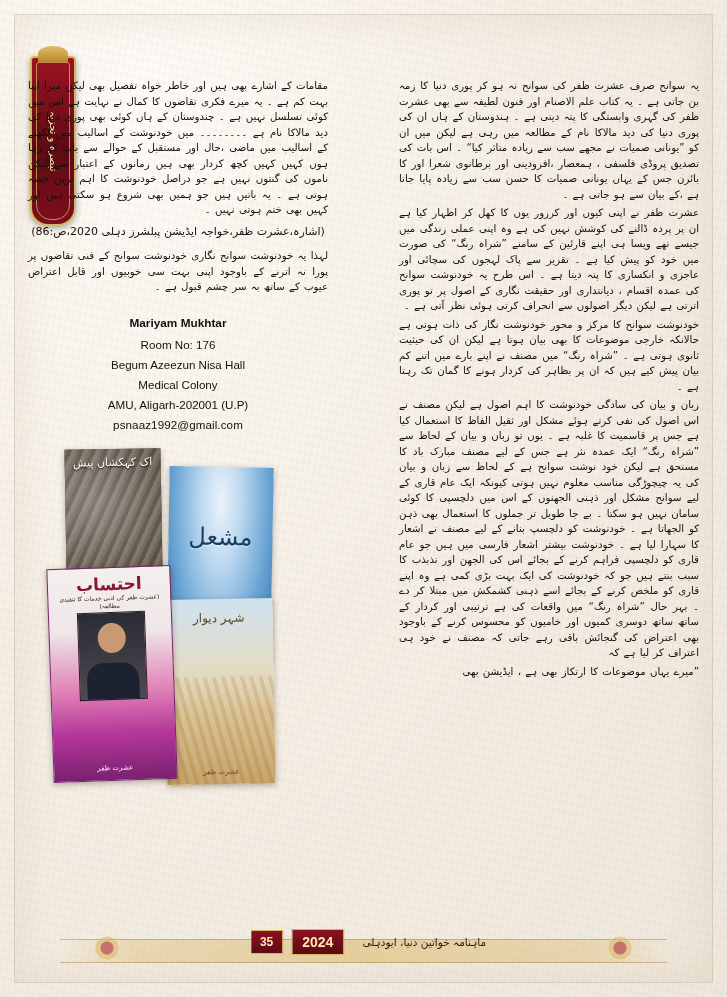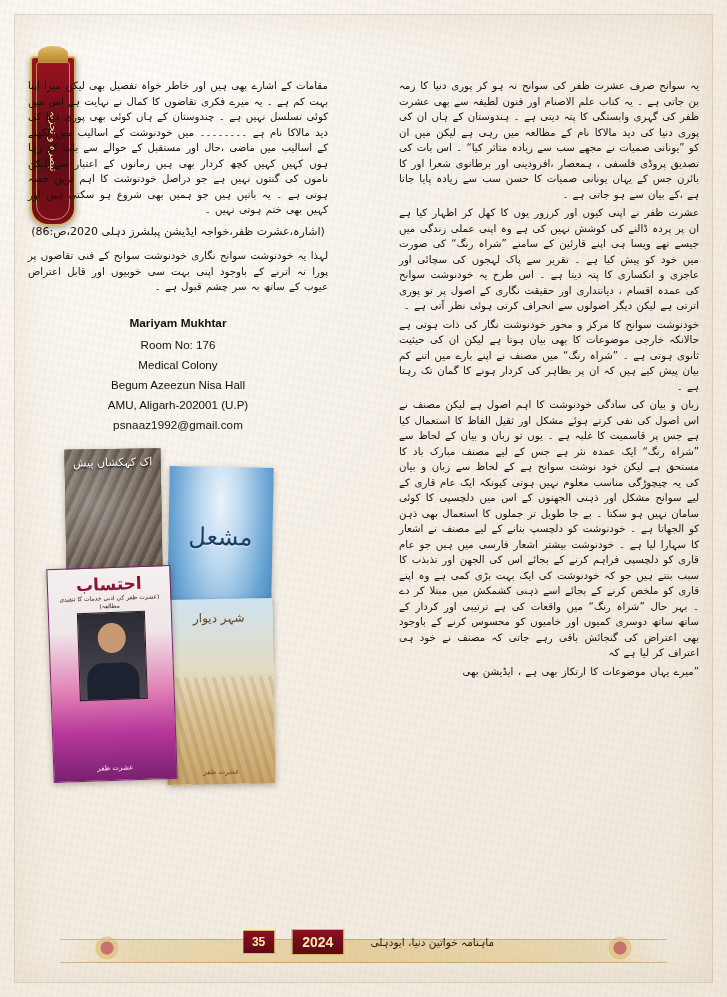--- a/index.html
+++ b/index.html
@@ -200,21 +200,21 @@
     position:absolute;left:0;right:0;bottom:26px;height:44px;
   }
   .foot-band{
     position:absolute;left:60px;right:60px;top:12px;height:22px;
     background:linear-gradient(90deg, rgba(216,180,94,0) 0%, rgba(216,180,94,.35) 12%, rgba(216,180,94,.5) 50%, rgba(216,180,94,.35) 88%, rgba(216,180,94,0) 100%);
     border-top:1px solid rgba(150,110,40,.4);
     border-bottom:1px solid rgba(150,110,40,.4);
   }
   .foot-center{
     position:absolute;left:50%;transform:translateX(-50%);top:2px;
-    display:flex;align-items:center;gap:16px;padding-left:20px;
+    display:flex;align-items:center;gap:8px;padding-left:20px;
   }
   .foot-mag{
     font-size:10.5px;color:#2a1508;direction:rtl;
     padding:0 10px;white-space:nowrap;
   }
   .foot-year{
     background:linear-gradient(#8d1020,#5c0a14);
     color:#ffe9b0;font-size:14px;font-weight:bold;
     padding:4px 10px;border:1px solid #d8b45e;
     font-family:"Liberation Sans",sans-serif;
@@ -257,22 +257,22 @@
       <p>مقامات کے اشارے بھی ہیں اور خاطر خواہ تفصیل بھی لیکن میرا اپنا بہت کم ہے ۔ یہ میرے فکری تقاضوں کا کمال نے نہایت ہے اس میں کوئی تسلسل نہیں ہے ۔ چندوستان کے ہاں کوئی بھی پوری دنیا کی دید مالاکا نام ہے ۔۔۔۔۔۔۔۔ میں خودنوشت کے اسالیب میں لکھنے کے اسالیب میں ماضی ،حال اور مستقبل کے حوالے سے بات کر رہا ہوں کہیں کہیں کچھ کردار بھی ہیں زمانوں کے اعتبار سے لیکن ناموں کی گنتوں نہیں ہے جو دراصل خودنوشت کا اہم ترین حصہ ہوتی ہے ۔ یہ باتیں ہیں جو ہمیں بھی شروع ہو سکتی ہیں اور کہیں بھی ختم ہوتی نہیں ۔</p>
     </div>
     <div class="ref">(اشارہ،عشرت ظفر،خواجہ ایڈیشن پبلشرز دہلی 2020،ص:86)</div>
     <div class="urdu">
       <p>لہذا یہ خودنوشت سوانح نگاری خودنوشت سوانح کے فنی تقاضوں پر پورا نہ اترنے کے باوجود اپنی بہت سی خوبیوں اور قابل اعتراض عیوب کے ساتھ بہ سر چشم قبول ہے ۔</p>
     </div>
 
     <div class="addr">
       <div class="name">Mariyam Mukhtar</div>
       <div>Room No: 176</div>
+      <div>Begum Azeezun Nisa Hall</div>
       <div>Medical Colony</div>
-      <div>Begum Azeezun Nisa Hall</div>
       <div>AMU, Aligarh-202001 (U.P)</div>
       <div class="mail">psnaaz1992@gmail.com</div>
     </div>
 
     <div class="covers">
       <div class="cover cover-a">
         <div class="ctitle">اک کہکشاں پیش</div>
         <div class="cfoot">عشرت ظفر</div>
       </div>
       <div class="cover cover-b">

